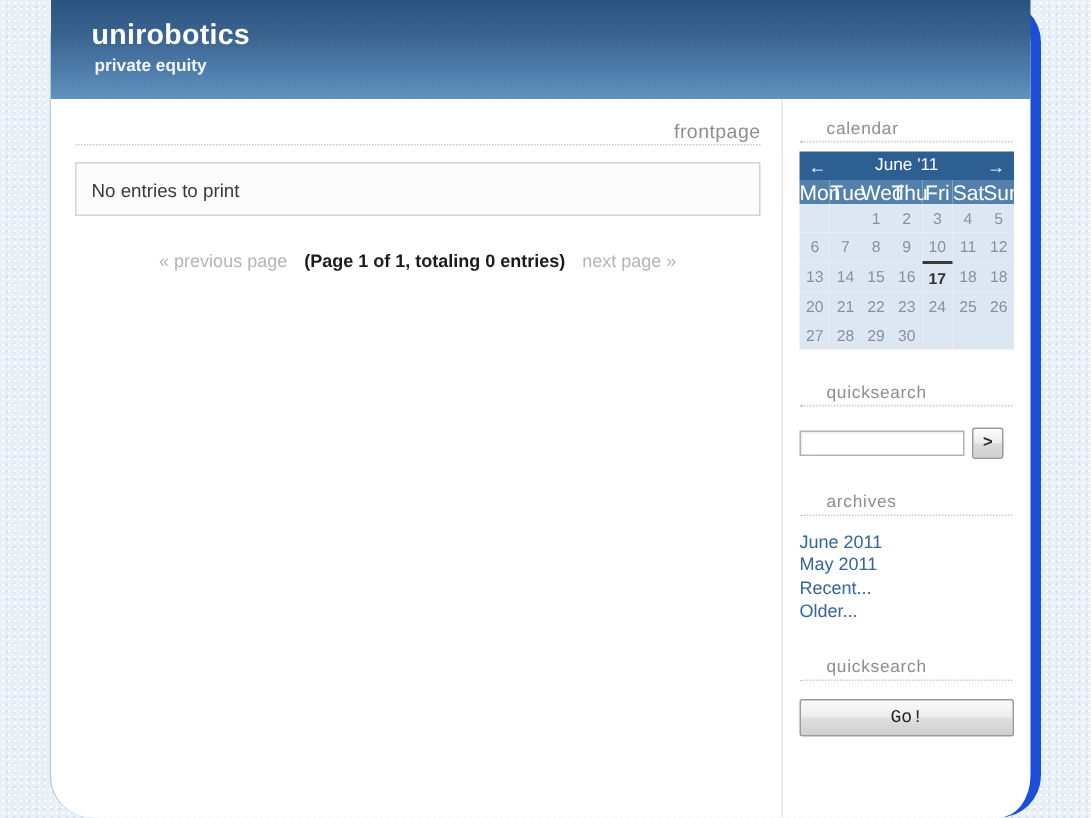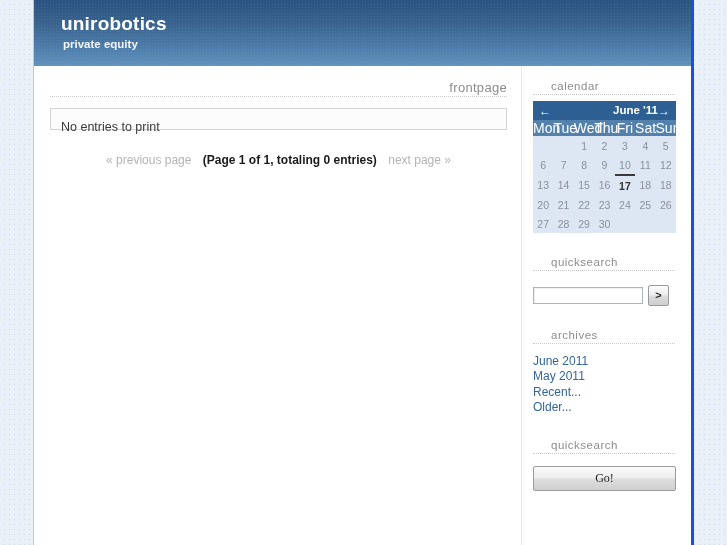--- a/index.html
+++ b/index.html
@@ -21,22 +21,23 @@
 
   
   #page-container {
     position: absolute;
     left: 33px;
     top: 0;
     width: 661px;
     height: 545px;
     background: #ffffff;
     border-left: 1px solid #b9cbe0;
-    border-right: 3px solid #1d4ed8;
+    border-right: 7px solid #1d4ed8;
     box-sizing: border-box;
+    border-radius: 28px;
   }
 
   
   #banner {
     position: relative;
     height: 66px;
     background: linear-gradient(to bottom, #2a5280 0%, #39638e 35%, #4c7ba9 70%, #6093bd 100%);
     overflow: hidden;
   }
   #banner::after {
@@ -99,21 +100,21 @@
     bottom: 1px;
     font-size: 13px;
     color: #8d8d8d;
     letter-spacing: 0.3px;
   }
 
   #entry-box {
     margin: 11px 14px 0 16px;
     border: 1px solid #d3d3d3;
     background: #fcfcfc;
-    height: 22px;
+    height: 36px;
     line-height: 36px;
     padding-left: 10px;
     font-size: 12.5px;
     color: #3a3a3a;
     box-sizing: border-box;
   }
 
   #pagination {
     margin: 23px 14px 0 16px;
     text-align: center;
@@ -182,23 +183,23 @@
     height: 19px;
   }
   .cal-arrow {
     font-size: 12px;
     line-height: 12px;
     color: #ffffff;
     font-weight: bold;
   }
   .cal-month {
     flex: 1;
-    text-align: right;
+    text-align: center;
     font-size: 11.5px;
-    font-weight: bold;
+    font-weight: normal;
   }
   table.calendar thead th {
     background: #5481ac;
     color: #ffffff;
     font-weight: normal;
     font-size: 14px;
     height: 16px;
     text-align: center;
     padding: 0;
   }
@@ -273,21 +274,21 @@
   
   #categories-body {
     padding-top: 12px;
   }
   #categories-go {
     width: 143px;
     height: 25px;
     border: 1px solid #9b9b9b;
     border-radius: 2px;
     background: linear-gradient(to bottom, #fbfbfb 0%, #ededed 46%, #dedede 54%, #cfcfcf 100%);
-    font-family: Liberation Serif, serif;
+    font-family: Liberation Mono, monospace;
     font-size: 12px;
     color: #232323;
     cursor: pointer;
   }
 </style>
 </head>
 <body>
 
 <div id="page-container">
 

